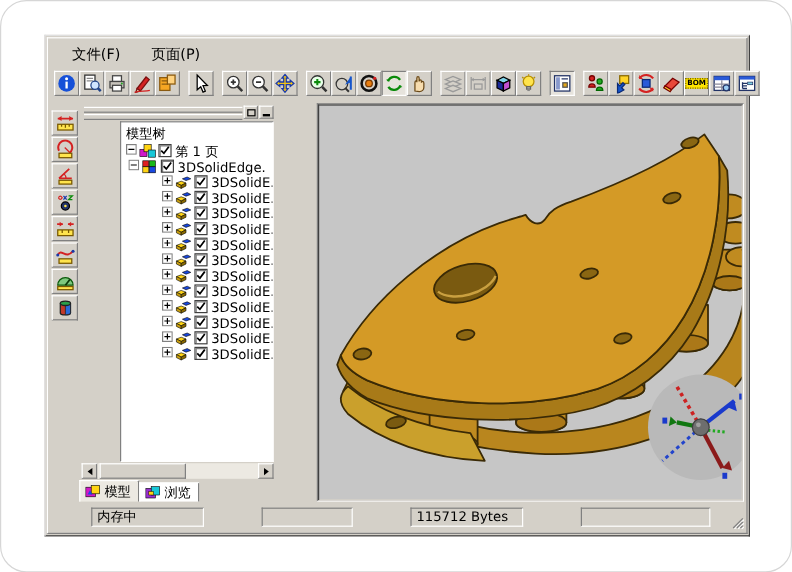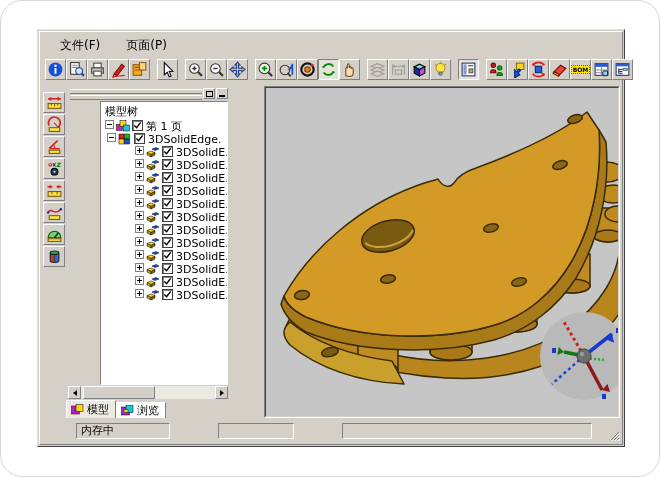--- a/index.html
+++ b/index.html
@@ -727,20 +727,21 @@
             <rect x="80" y="20" width="4" height="5" fill="#1a3acc"></rect>
             <rect x="66" y="86" width="4" height="5" fill="#1a3acc"></rect>
             <rect x="16" y="40" width="4" height="5" fill="#1a3acc"></rect>
           </svg>
         </div>
       </div>
 
       <div class="statusbar">
         <div class="spanel bev-in" style="width:94px">内存中</div>
         <div class="spanel bev-in" style="width:76px"></div>
+        <div class="spanel bev-in" style="width:94px">115712 Bytes</div>
         <div class="spanel bev-in" style="flex:1"></div>
         <svg class="grip" viewBox="0 0 12 14">
           <line x1="3" y1="13" x2="11" y2="5" stroke="#808080"></line>
             <line x1="4" y1="14" x2="12" y2="6" stroke="#fff"></line>
           <line x1="6" y1="13" x2="11" y2="8" stroke="#808080"></line>
             <line x1="7" y1="14" x2="12" y2="9" stroke="#fff"></line>
           <line x1="9" y1="13" x2="11" y2="11" stroke="#808080"></line>
             <line x1="10" y1="14" x2="12" y2="12" stroke="#fff"></line>
         </svg>
       </div>

